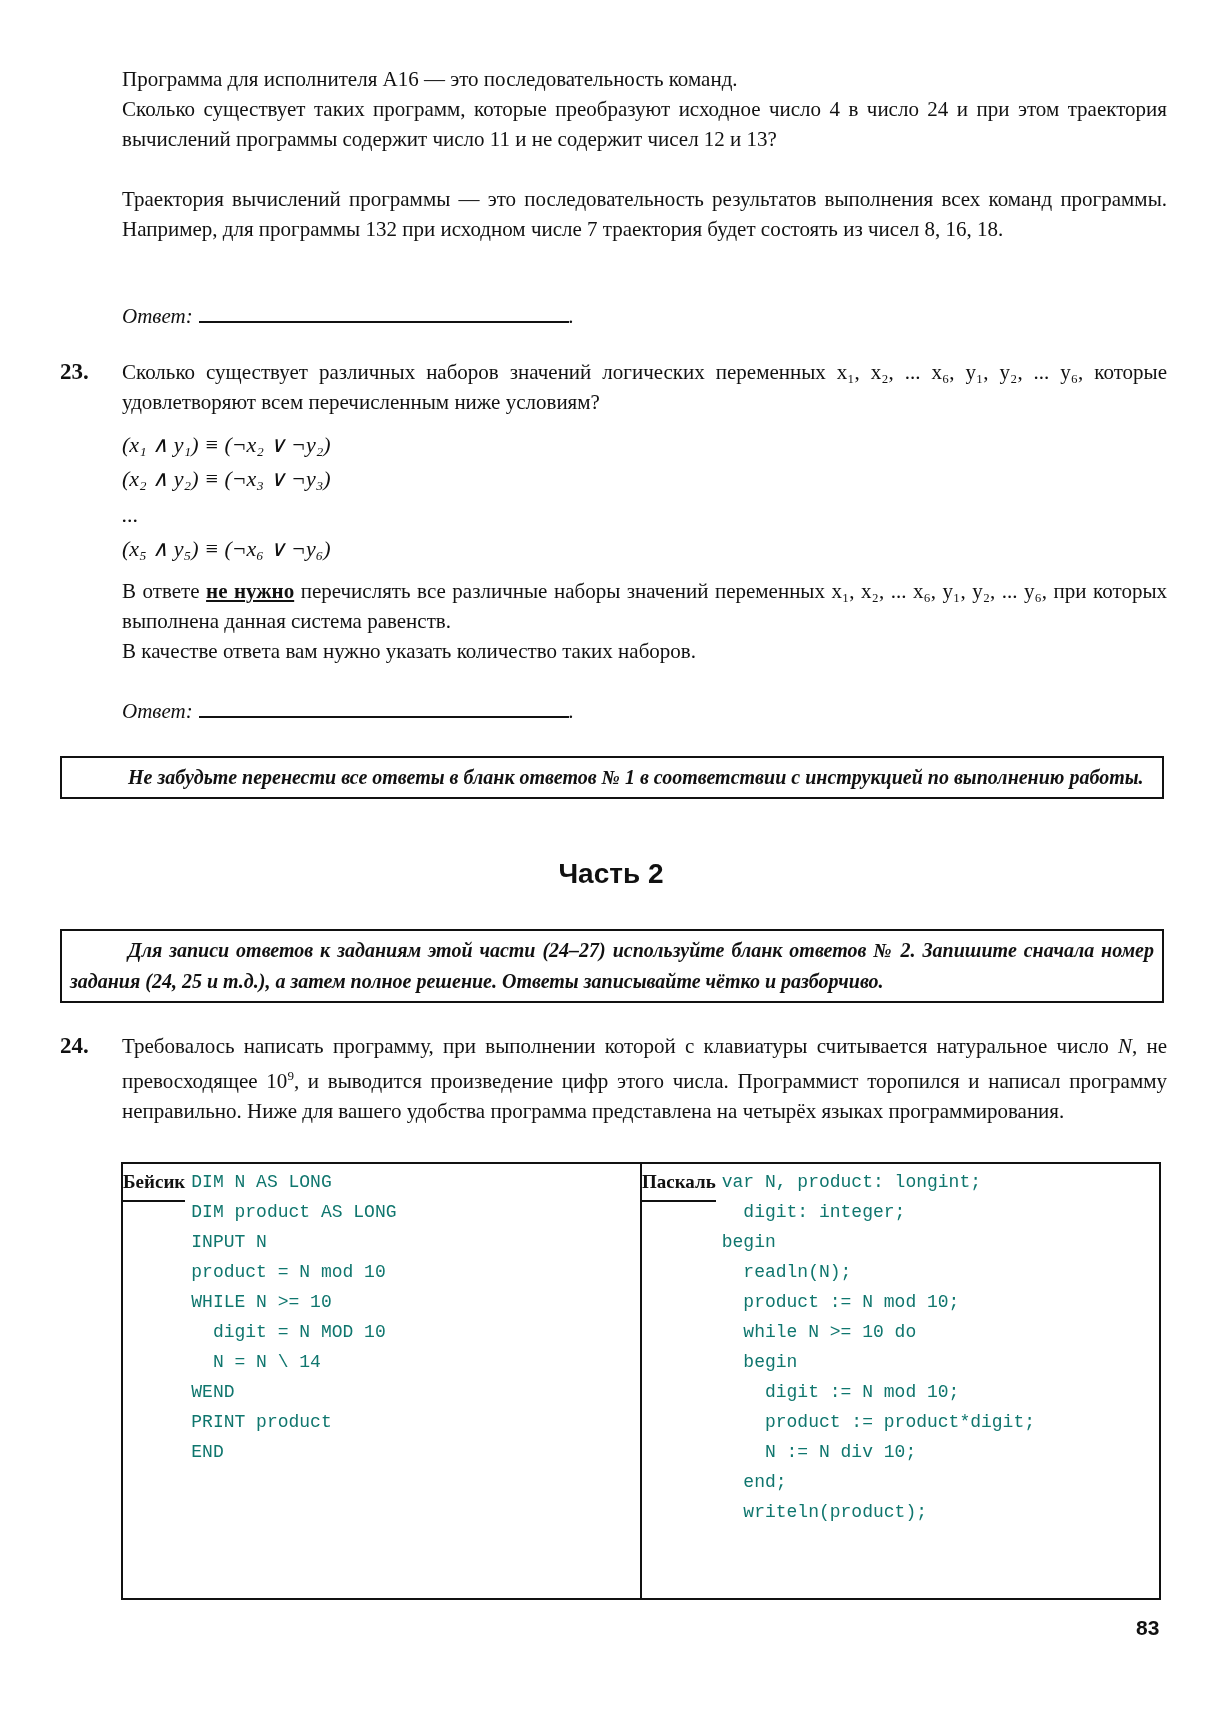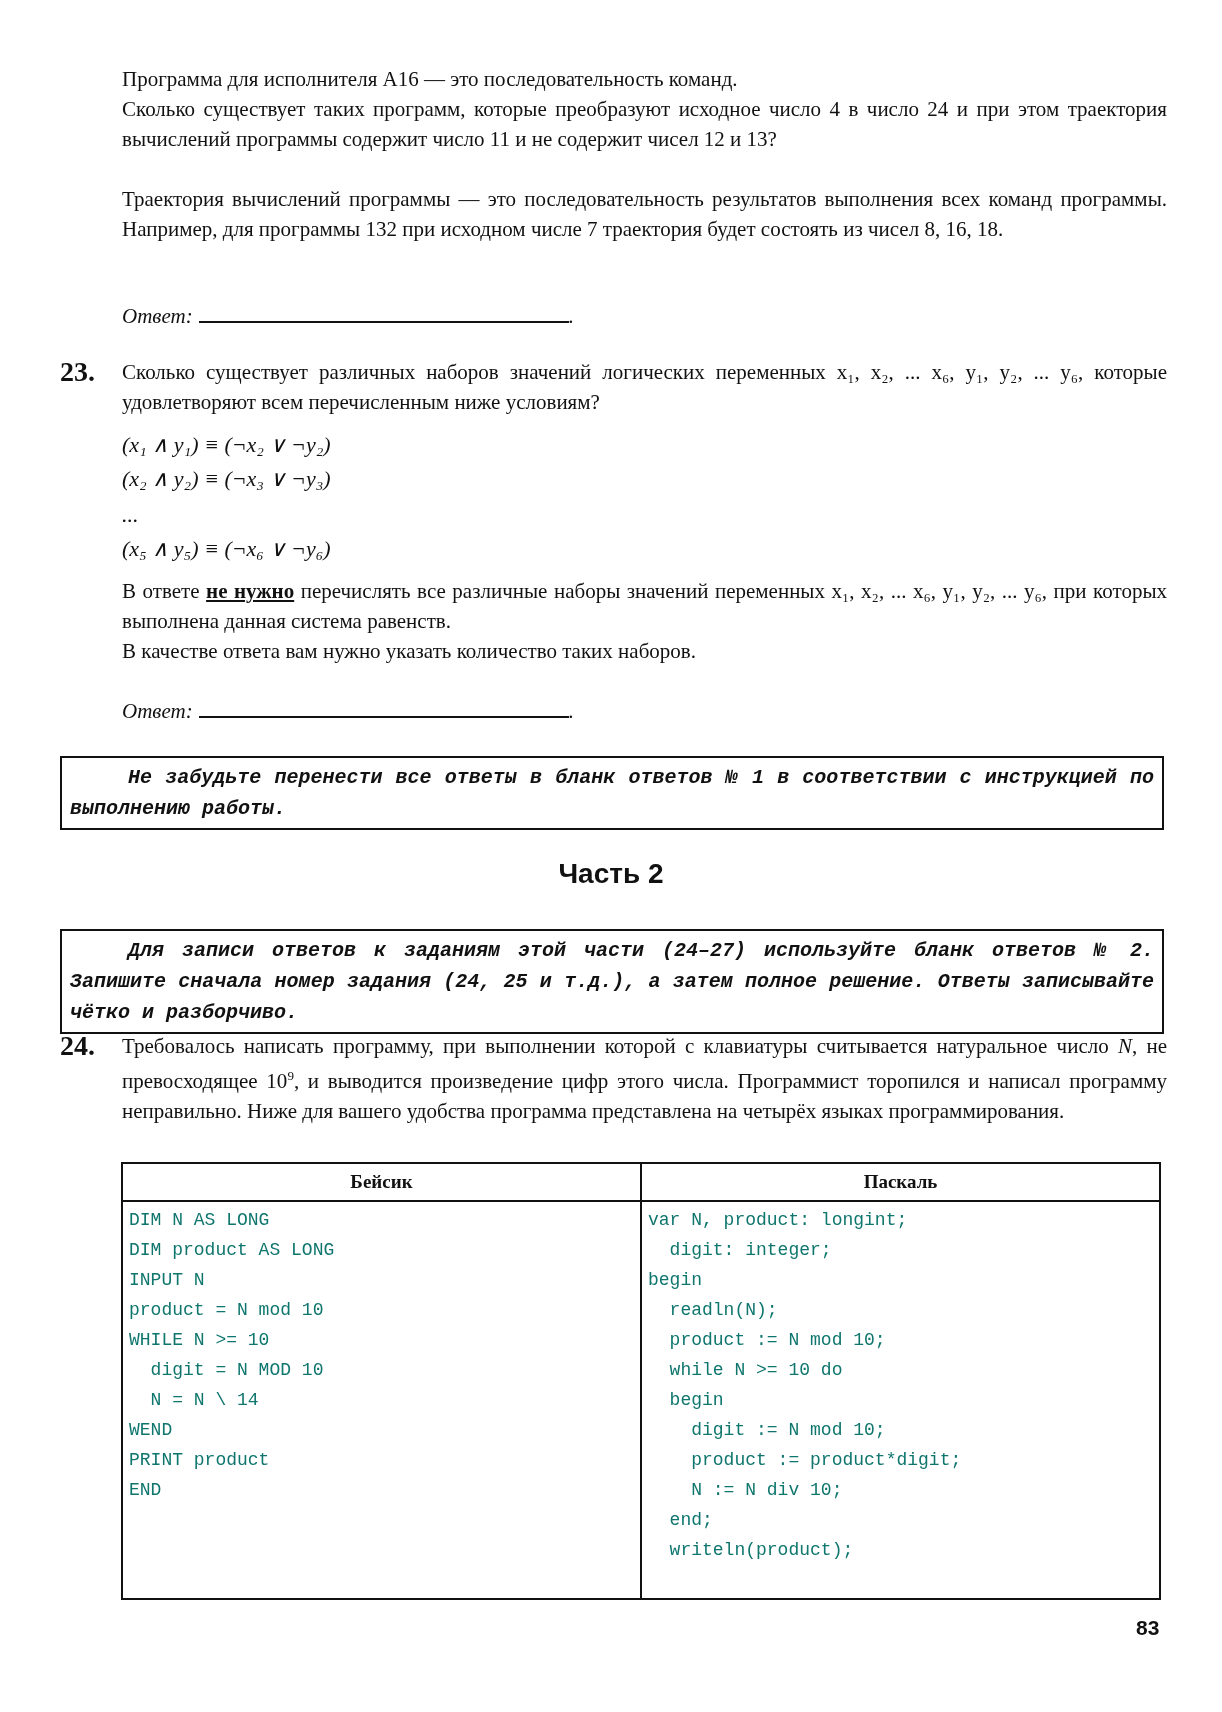--- a/index.html
+++ b/index.html
@@ -1,38 +1,38 @@
 <!DOCTYPE html>
 <html><head>
 <meta charset="utf-8">
 <style>
   html, body { margin: 0; padding: 0; background: #ffffff; }
   body { width: 1222px; height: 1712px; position: relative; overflow: hidden;
          font-family: "DejaVu Serif", "Liberation Serif", serif; color: #111; }
   .serif { font-family: "Liberation Serif", "DejaVu Serif", serif; font-size: 21px; line-height: 30px; }
   .p { position: absolute; left: 122px; width: 1045px; }
   .just { text-align: justify; text-align-last: left; }
-  .num { position: absolute; left: 60px; font-weight: bold; font-size: 28px; line-height: 30px;
+  .num { position: absolute; left: 60px; font-weight: bold; font-size: 23px; line-height: 30px;
          font-family: "Liberation Serif", serif; }
   .answer { position: absolute; left: 122px; font-style: italic; font-size: 21px; line-height: 30px;
             font-family: "Liberation Serif", serif; }
   .answer-line { display: inline-block; width: 370px; border-bottom: 2px solid #111; height: 20px;
                  vertical-align: baseline; margin-left: 6px; }
   .formula { position: absolute; left: 122px; font-size: 22px; line-height: 34px;
              font-family: "Liberation Serif", serif; font-style: italic; }
   sup { font-size: 13px; vertical-align: 8px; }
   .box { position: absolute; left: 60px; width: 1104px; border: 2px solid #111; box-sizing: border-box;
-         font-family: Liberation Mono, monospace; font-weight: bold; font-style: italic;
+         font-family: Liberation Serif, serif; font-weight: bold; font-style: italic;
          font-size: 20px; line-height: 31px; padding: 4px 8px 4px 8px; text-align: justify; }
   .box .indent { display: inline-block; width: 58px; }
   .section-title { position: absolute; left: 0; width: 1222px; top: 858px; text-align: center;
                    font-family: "Liberation Sans", "DejaVu Sans", sans-serif; font-weight: bold; font-size: 28px; }
   .code-table { position: absolute; left: 121px; top: 1162px; width: 1040px; height: 438px;
                 border: 2px solid #111; box-sizing: border-box; display: flex; }
-  .col { flex: 1; display: flex; flex-direction: column; }
+  .col { flex: 1; display: flex; flex-direction: row; }
   .col + .col { border-left: 2px solid #111; }
   .col-head { height: 36px; border-bottom: 2px solid #111; text-align: center; font-weight: bold;
               font-family: "Liberation Serif", serif; font-size: 19px; line-height: 36px; }
   .code { font-family: "Liberation Mono", "DejaVu Sans Mono", monospace; font-size: 18px; line-height: 30px;
           padding: 3px 6px; white-space: pre; color: #0f766e; }
   .page-num { position: absolute; left: 1136px; top: 1616px; font-family: "Liberation Sans", sans-serif;
               font-weight: bold; font-size: 21px; }
   .underline-bold { font-weight: bold; text-decoration: underline; }
 </style>
 </head>

